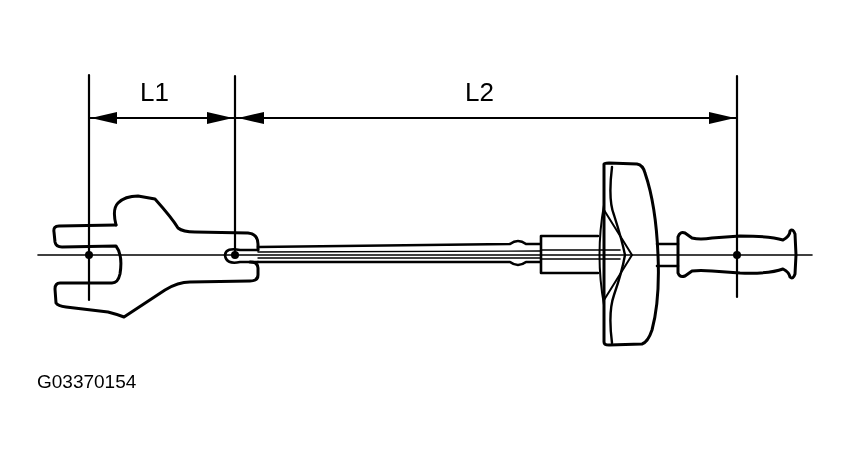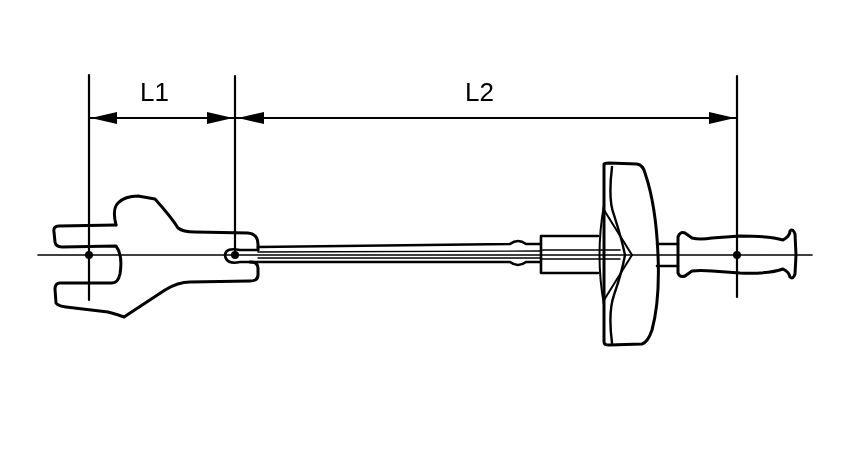--- a/index.html
+++ b/index.html
@@ -93,13 +93,14 @@
       <polygon points="735,118 709,112 709,124"></polygon>
 
       <circle cx="89" cy="255" r="4"></circle>
       <circle cx="235" cy="255" r="4"></circle>
       <circle cx="737" cy="255" r="4"></circle>
     </g>
   </svg>
 
   <span class="lbl dim-label" style="left:140px; top:79px;">L1</span>
   <span class="lbl dim-label" style="left:449px; top:79px;margin-left:16px;">L2</span>
+  <span class="lbl fig-id">G03370154</span>
 </div>
 
 </body></html>

